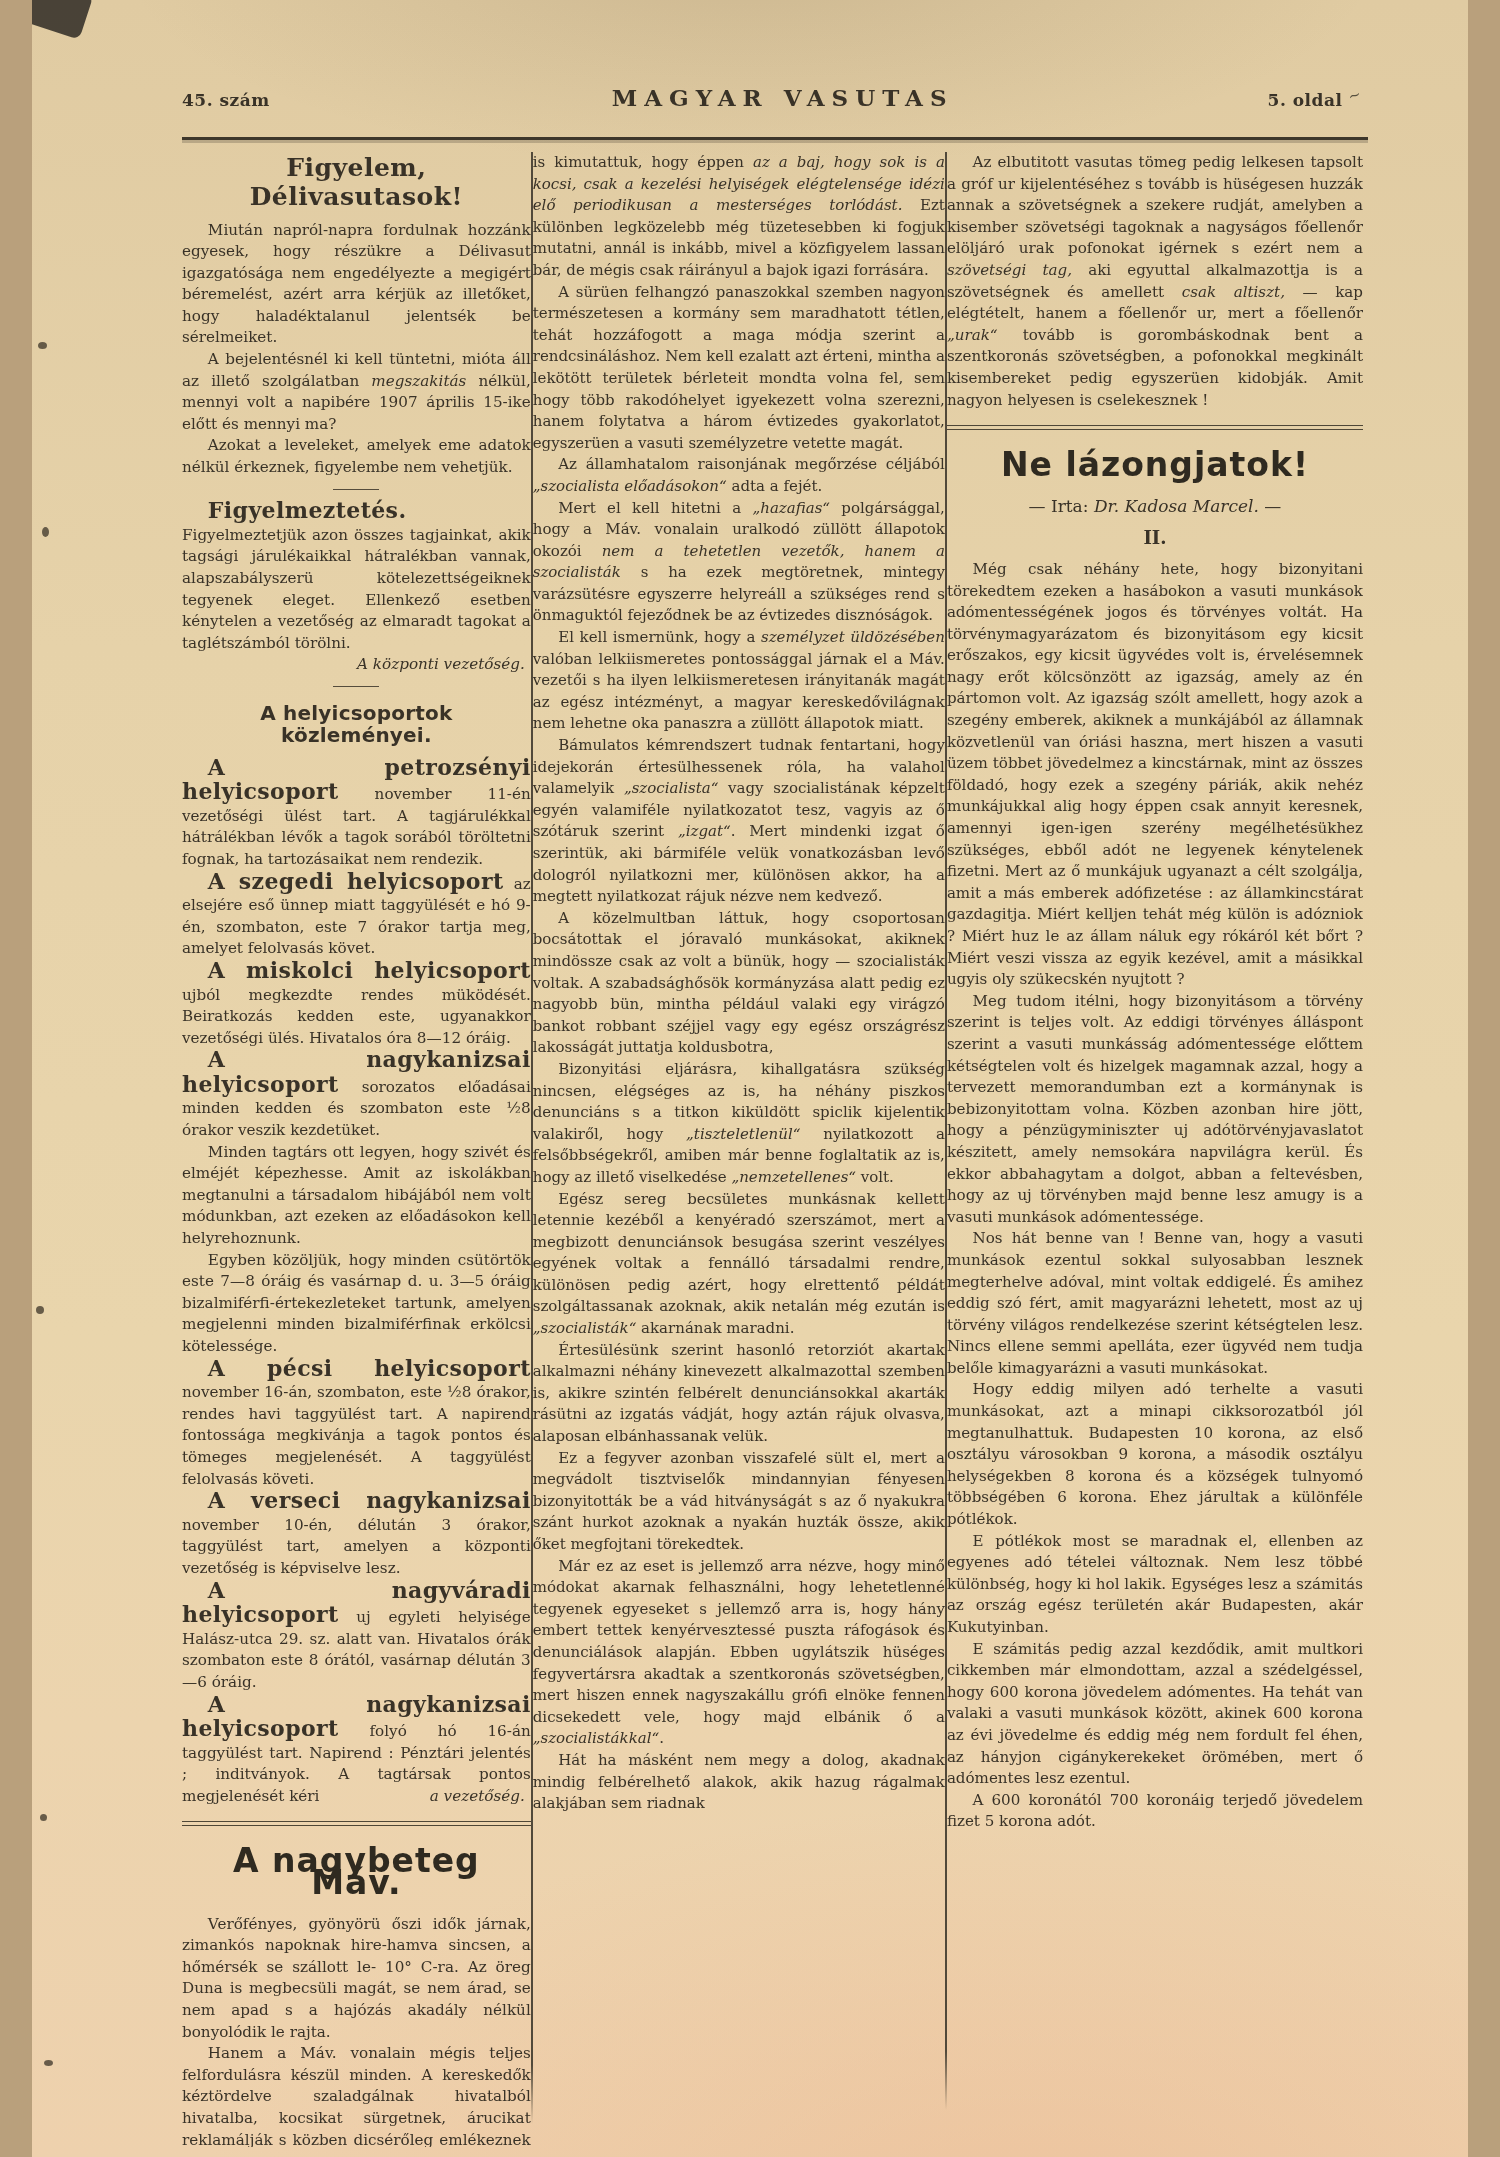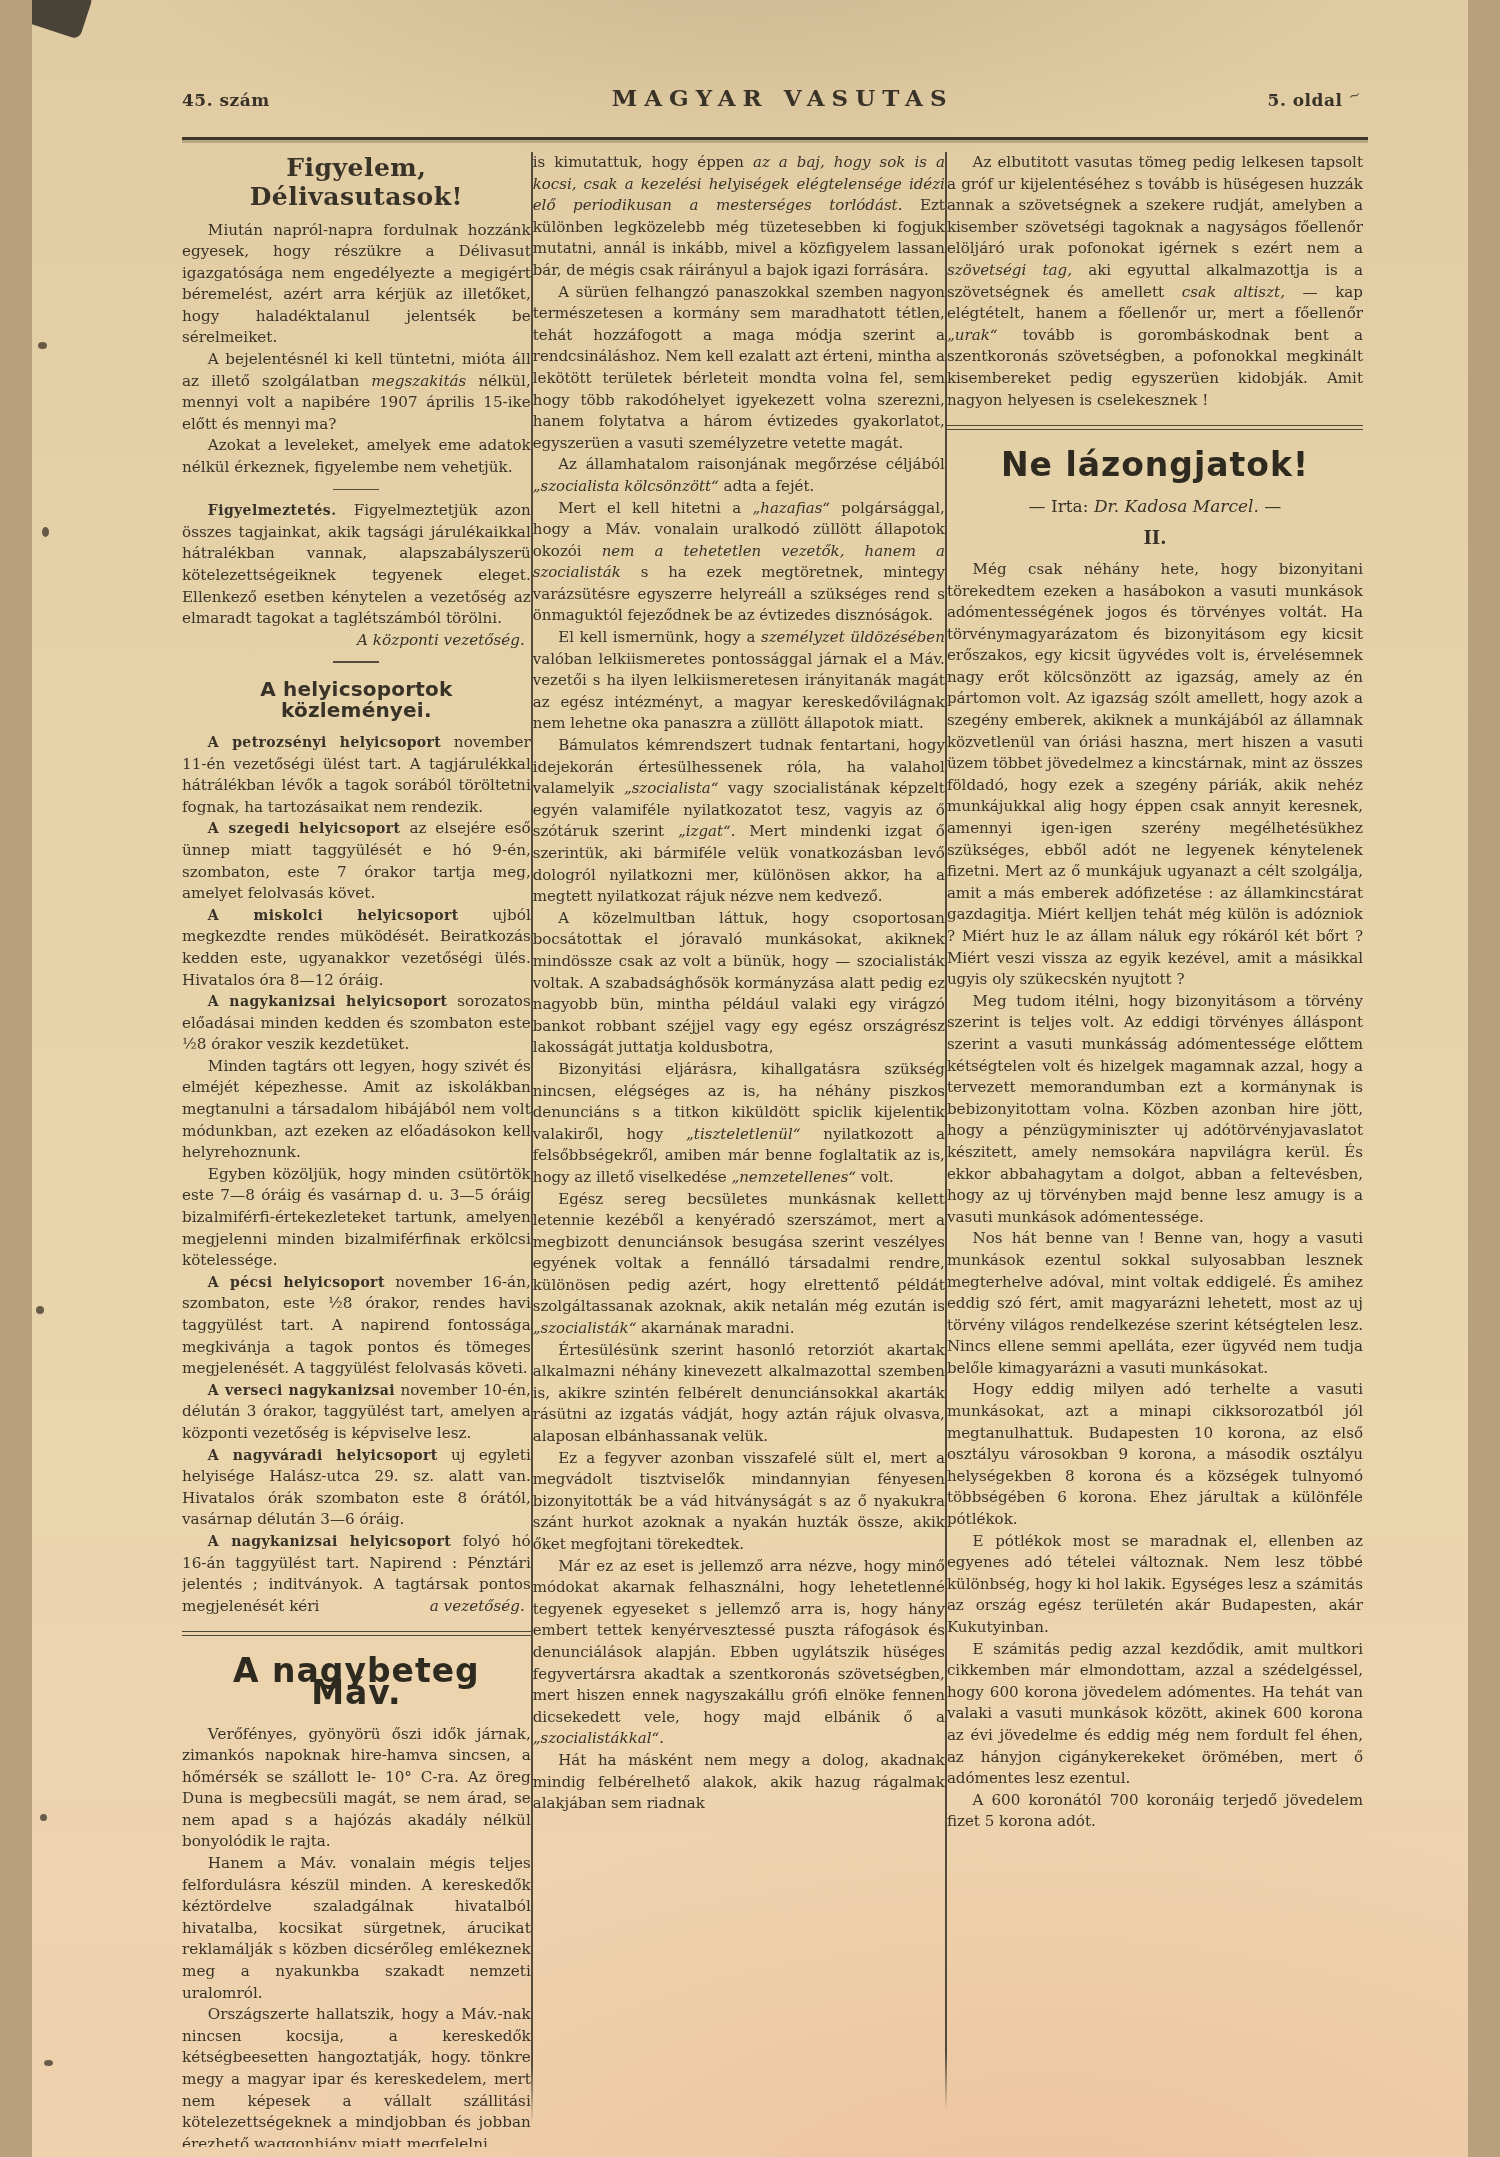--- a/index.html
+++ b/index.html
@@ -41,21 +41,21 @@
   .col1{width:352px;}
   .col2{width:416px;font-size:15px;}
   .col3{width:420px;font-size:15.1px;}
   .vrule{width:2px;background:linear-gradient(180deg,#51493a 0%,#51493a 97%,rgba(81,73,58,0) 100%);align-self:flex-start;}
   .vrule1{height:1972px;}
   .vrule2{height:1958px;}
 
   p{margin:0;}
   .para{text-indent:1.7em;}
   .noindent{text-indent:0;}
-  .lead{font-size:14px;letter-spacing:.4px;}
+  .lead{font-size:22px;letter-spacing:.4px;}
   .sig{text-align:right;font-style:italic;text-indent:0;padding-right:6px;}
   .pull{margin-top:-21.6px;}
   .h-article{font-size:25px;font-weight:bold;text-align:center;text-indent:0;letter-spacing:.5px;margin:2px 0 8px;line-height:1.15;}
   .h-section{font-family:"DejaVu Sans", sans-serif;font-size:20px;font-weight:bold;text-align:center;text-indent:0;margin:16px 0 10px;letter-spacing:.2px;}
   .h-display{font-family:"DejaVu Sans", sans-serif;font-size:33px;font-weight:bold;text-align:center;text-indent:0;margin:24px 0 20px;letter-spacing:1px;color:#2f2a20;}
   .byline{text-align:center;text-indent:0;font-size:17px;margin:2px 0 10px;}
   .roman{text-align:center;text-indent:0;font-size:18px;font-weight:bold;margin:4px 0 10px;}
   .hr-short{width:46px;height:1.5px;background:#554c3c;margin:10px auto 10px;}
   .hr-double{height:3px;border-top:1.5px solid #4e4636;border-bottom:1px solid #4e4636;margin:14px 0 6px;}
   i{font-style:italic;}
@@ -104,21 +104,21 @@
         <div class="hr-double"></div>
         <p class="h-display">A nagybeteg Máv.</p>
         <p class="para">Verőfényes, gyönyörü őszi idők járnak, zimankós napoknak hire-hamva sincsen, a hőmérsék se szállott le- 10° C-ra. Az öreg Duna is megbecsüli magát, se nem árad, se nem apad s a hajózás akadály nélkül bonyolódik le rajta.</p>
         <p class="para">Hanem a Máv. vonalain mégis teljes felfordulásra készül minden. A kereskedők kéztördelve szaladgálnak hivatalból hivatalba, kocsikat sürgetnek, árucikat reklamálják s közben dicsérőleg emlékeznek meg a nyakunkba szakadt nemzeti uralomról.</p>
         <p class="para">Országszerte hallatszik, hogy a Máv.-nak nincsen kocsija, a kereskedők kétségbeesetten hangoztatják, hogy. tönkre megy a magyar ipar és kereskedelem, mert nem képesek a vállalt szállitási kötelezettségeknek a mindjobban és jobban érezhető waggonhiány miatt megfelelni.</p>
       </section>
     <div class="vrule vrule1"></div>
     <section class="col col2">
         <p class="para noindent">is kimutattuk, hogy éppen <i>az a baj, hogy sok is a kocsi, csak a kezelési helyiségek elégtelensége idézi elő periodikusan a mesterséges torlódást.</i> Ezt különben legközelebb még tüzetesebben ki fogjuk mutatni, annál is inkább, mivel a közfigyelem lassan bár, de mégis csak ráirányul a bajok igazi forrására.</p>
         <p class="para">A sürüen felhangzó panaszokkal szemben nagyon természetesen a kormány sem maradhatott tétlen, tehát hozzáfogott a maga módja szerint a rendcsináláshoz. Nem kell ezalatt azt érteni, mintha a lekötött területek bérleteit mondta volna fel, sem hogy több rakodóhelyet igyekezett volna szerezni, hanem folytatva a három évtizedes gyakorlatot, egyszerüen a vasuti személyzetre vetette magát.</p>
-        <p class="para">Az államhatalom raisonjának megőrzése céljából <i>„szocialista kölcsönzött“</i> adta a fejét.</p>
+        <p class="para">Az államhatalom raisonjának megőrzése céljából <i>„szocialista előadásokon“</i> adta a fejét.</p>
         <p class="para">Mert el kell hitetni a <i>„hazafias“</i> polgársággal, hogy a Máv. vonalain uralkodó züllött állapotok okozói <i>nem a tehetetlen vezetők, hanem a szocialisták</i> s ha ezek megtöretnek, mintegy varázsütésre egyszerre helyreáll a szükséges rend s önmaguktól fejeződnek be az évtizedes disznóságok.</p>
         <p class="para">El kell ismernünk, hogy a <i>személyzet üldözésében</i> valóban lelkiismeretes pontossággal járnak el a Máv. vezetői s ha ilyen lelkiismeretesen irányitanák magát az egész intézményt, a magyar kereskedővilágnak nem lehetne oka panaszra a züllött állapotok miatt.</p>
         <p class="para">Bámulatos kémrendszert tudnak fentartani, hogy idejekorán értesülhessenek róla, ha valahol valamelyik <i>„szocialista“</i> vagy szocialistának képzelt egyén valamiféle nyilatkozatot tesz, vagyis az ő szótáruk szerint <i>„izgat“</i>. Mert mindenki izgat ő szerintük, aki bármiféle velük vonatkozásban levő dologról nyilatkozni mer, különösen akkor, ha a megtett nyilatkozat rájuk nézve nem kedvező.</p>
         <p class="para">A közelmultban láttuk, hogy csoportosan bocsátottak el jóravaló munkásokat, akiknek mindössze csak az volt a bünük, hogy — szocialisták voltak. A szabadsághősök kormányzása alatt pedig ez nagyobb bün, mintha például valaki egy virágzó bankot robbant széjjel vagy egy egész országrész lakosságát juttatja koldusbotra,</p>
         <p class="para">Bizonyitási eljárásra, kihallgatásra szükség nincsen, elégséges az is, ha néhány piszkos denunciáns s a titkon kiküldött spiclik kijelentik valakiről, hogy <i>„tiszteletlenül“</i> nyilatkozott a felsőbbségekről, amiben már benne foglaltatik az is, hogy az illető viselkedése <i>„nemzetellenes“</i> volt.</p>
         <p class="para">Egész sereg becsületes munkásnak kellett letennie kezéből a kenyéradó szerszámot, mert a megbizott denunciánsok besugása szerint veszélyes egyének voltak a fennálló társadalmi rendre, különösen pedig azért, hogy elrettentő példát szolgáltassanak azoknak, akik netalán még ezután is <i>„szocialisták“</i> akarnának maradni.</p>
         <p class="para">Értesülésünk szerint hasonló retorziót akartak alkalmazni néhány kinevezett alkalmazottal szemben is, akikre szintén felbérelt denunciánsokkal akarták rásütni az izgatás vádját, hogy aztán rájuk olvasva, alaposan elbánhassanak velük.</p>
         <p class="para">Ez a fegyver azonban visszafelé sült el, mert a megvádolt tisztviselők mindannyian fényesen bizonyitották be a vád hitványságát s az ő nyakukra szánt hurkot azoknak a nyakán huzták össze, akik őket megfojtani törekedtek.</p>
         <p class="para">Már ez az eset is jellemző arra nézve, hogy minő módokat akarnak felhasználni, hogy lehetetlenné tegyenek egyeseket s jellemző arra is, hogy hány embert tettek kenyérvesztessé puszta ráfogások és denunciálások alapján. Ebben ugylátszik hüséges fegyvertársra akadtak a szentkoronás szövetségben, mert hiszen ennek nagyszakállu grófi elnöke fennen dicsekedett vele, hogy majd elbánik ő a <i>„szocialistákkal“</i>.</p>
         <p class="para">Hát ha másként nem megy a dolog, akadnak mindig felbérelhető alakok, akik hazug rágalmak alakjában sem riadnak</p>

